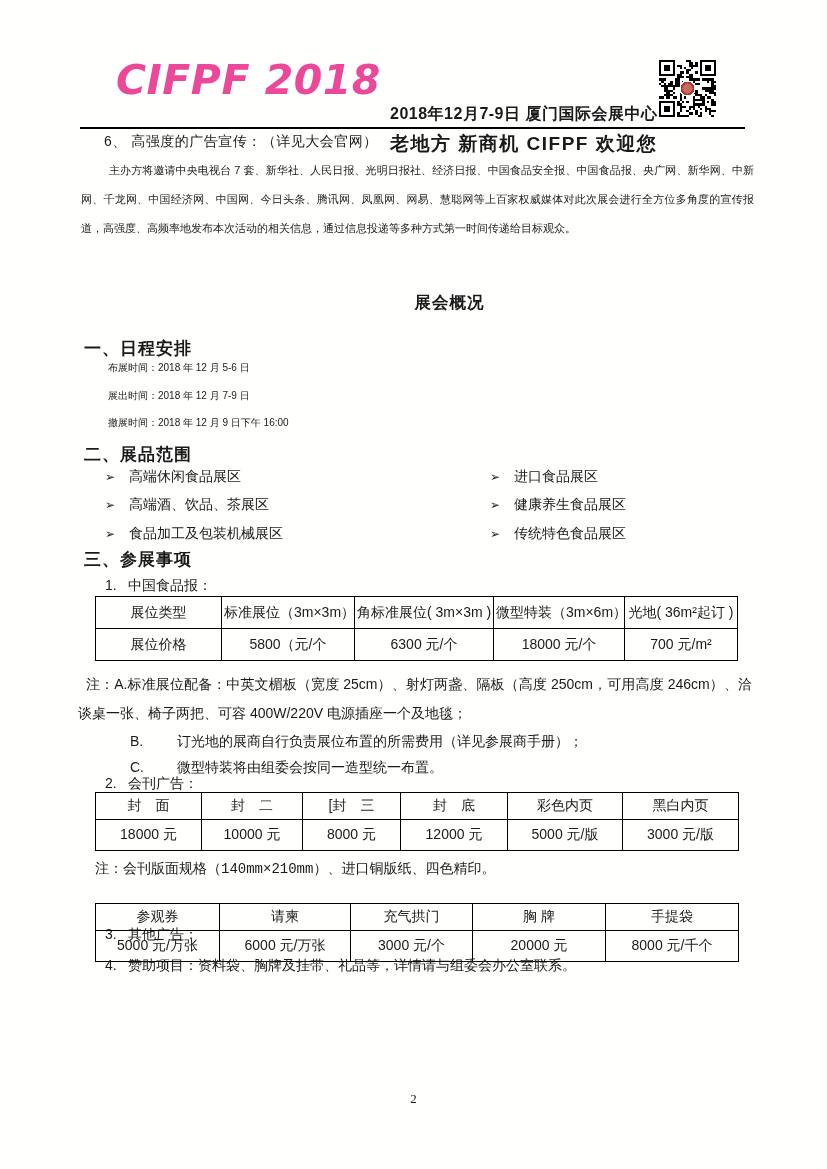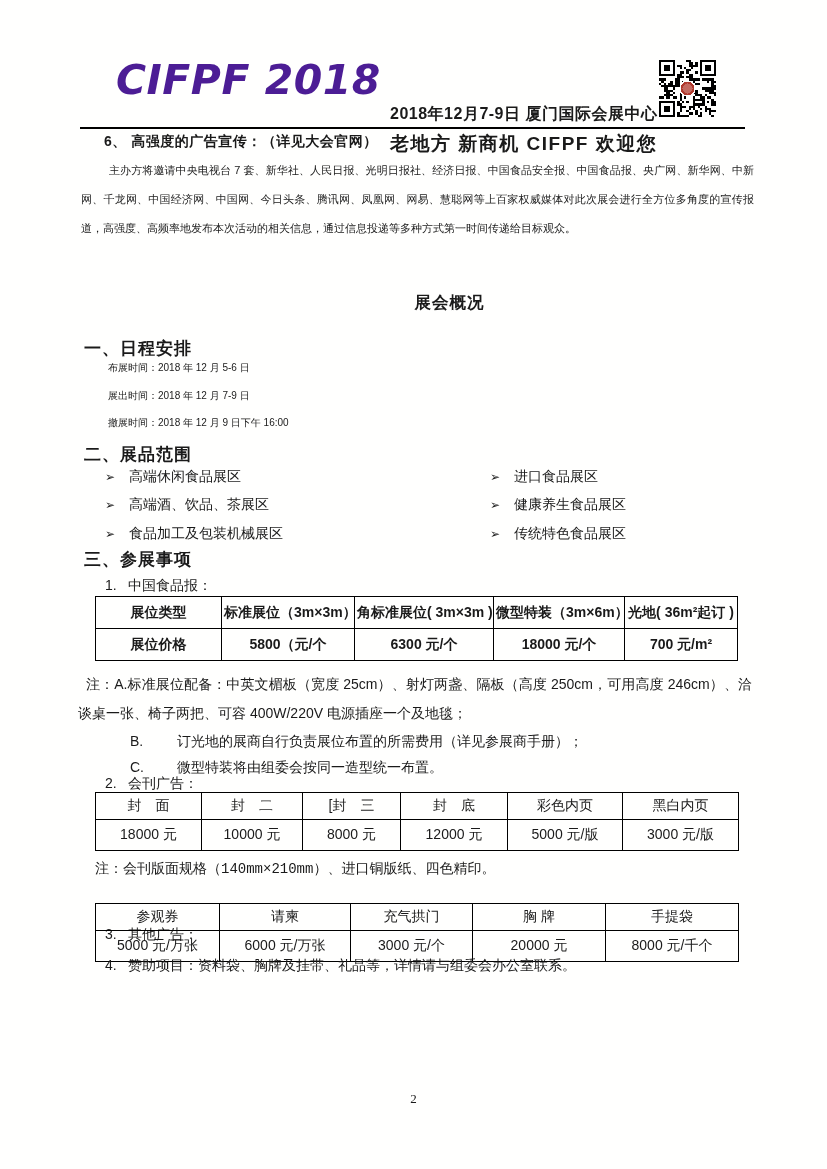--- a/index.html
+++ b/index.html
@@ -9,30 +9,30 @@
     font-family:"Liberation Sans","DejaVu Sans",sans-serif;
     color:#1a1a1a;
   }
   .abs { position:absolute; }
 
   
   .logo {
     left:116px; top:56px;
     font-family:"DejaVu Sans","Liberation Sans",sans-serif;
     font-weight:bold; font-style:italic; font-size:41px; letter-spacing:0.5px;
-    color:#4c1d95;
+    color:#ec4899;
   }
   .hdr-right { left:390px; top:61px; width:265px;margin-top:43px; }
   .hdr-line1 { font-size:16px; font-weight:600; letter-spacing:0.5px; white-space:nowrap; }
   .hdr-line2 { font-size:19px; font-weight:600; letter-spacing:1.5px; margin-top:6px; white-space:nowrap; }
   .qr-box { left:659px; top:60px; width:57px; height:57px; }
   .rule { left:80px; top:127px; width:665px; height:2px; background:#000; }
 
   
-  .sec6 { left:104px; top:133px; font-size:14px; font-weight:bold; letter-spacing:0.5px;text-align:right; }
+  .sec6 { left:104px; top:133px; font-size:14px; font-weight:normal; letter-spacing:0.5px;text-align:right; }
   .para {
     left:81px; top:156px; width:673px;
     font-size:11px; line-height:29px; text-align:justify;
     text-indent:28px;
   }
 
   .overview { left:0; top:292px; width:100%; text-align:center; font-size:16.5px; font-weight:bold; letter-spacing:1px;padding-left:36px; }
 
   .h2 { font-size:17px; font-weight:bold; letter-spacing:1px; }
   .h-schedule { left:84px; top:337px; }
@@ -53,21 +53,21 @@
   .lbl2 { left:105px; top:775px; }
   .lbl3 { left:105px; top:886px;margin-top:40px; }
   .lbl4 { left:105px; top:957px; }
 
   table.doc { border-collapse:collapse; table-layout:fixed; }
   table.doc td {
     border:1.5px solid #000; text-align:center; vertical-align:middle;
     font-size:14px; padding:0 2px; overflow:hidden; white-space:nowrap;
   }
   .t1 { left:95px; top:596px; width:642px; }
-  .t1 td { height:31px;font-weight:bold; }
+  .t1 td { height:31px; }
   .t2 { left:95px; top:792px; width:643px; }
   .t3 { left:95px; top:903px; width:643px; }
   .t2 tr.hd td, .t3 tr.hd td { height:26px; }
   .t2 tr.vl td, .t3 tr.vl td { height:30px; }
 
   .noteA { left:78px; top:670px; width:674px; font-size:14px; line-height:29px; text-align:justify; text-indent:8px; }
   .noteBC { left:130px; font-size:14px; }
   .noteB { top:733px; }
   .noteC { top:759px; }
   .noteBC .sub-lbl { display:inline-block; width:47px; }

